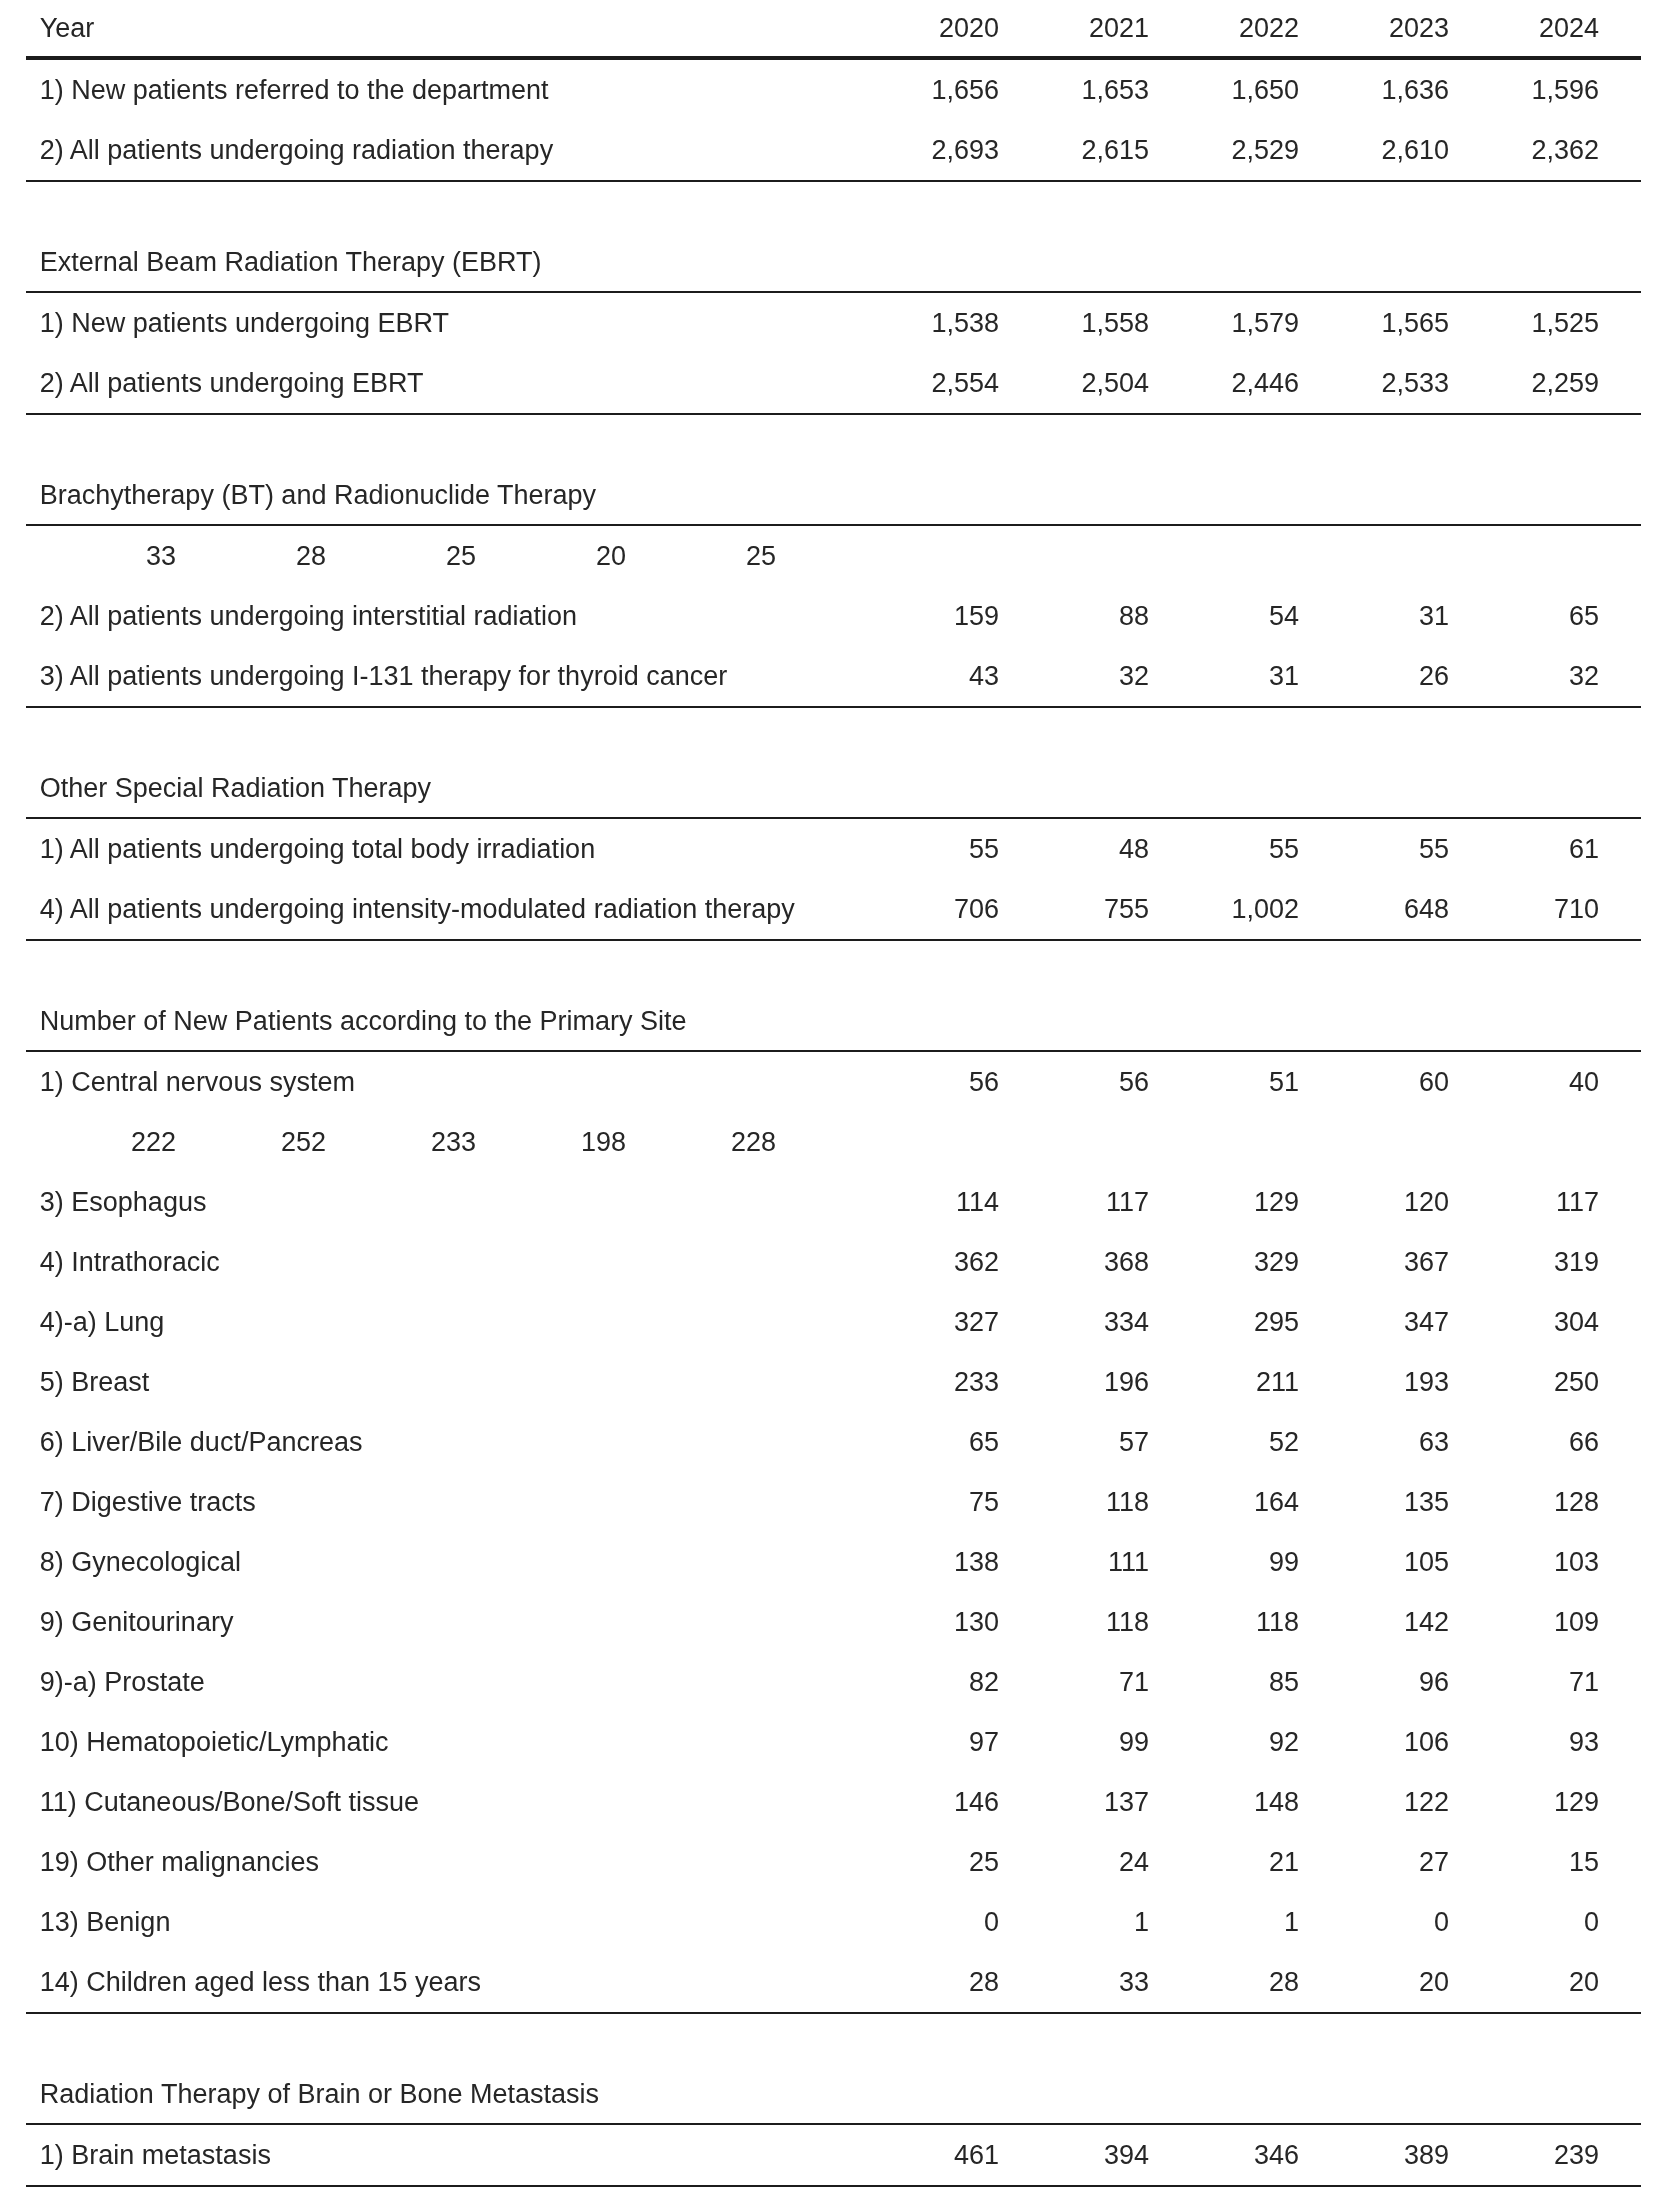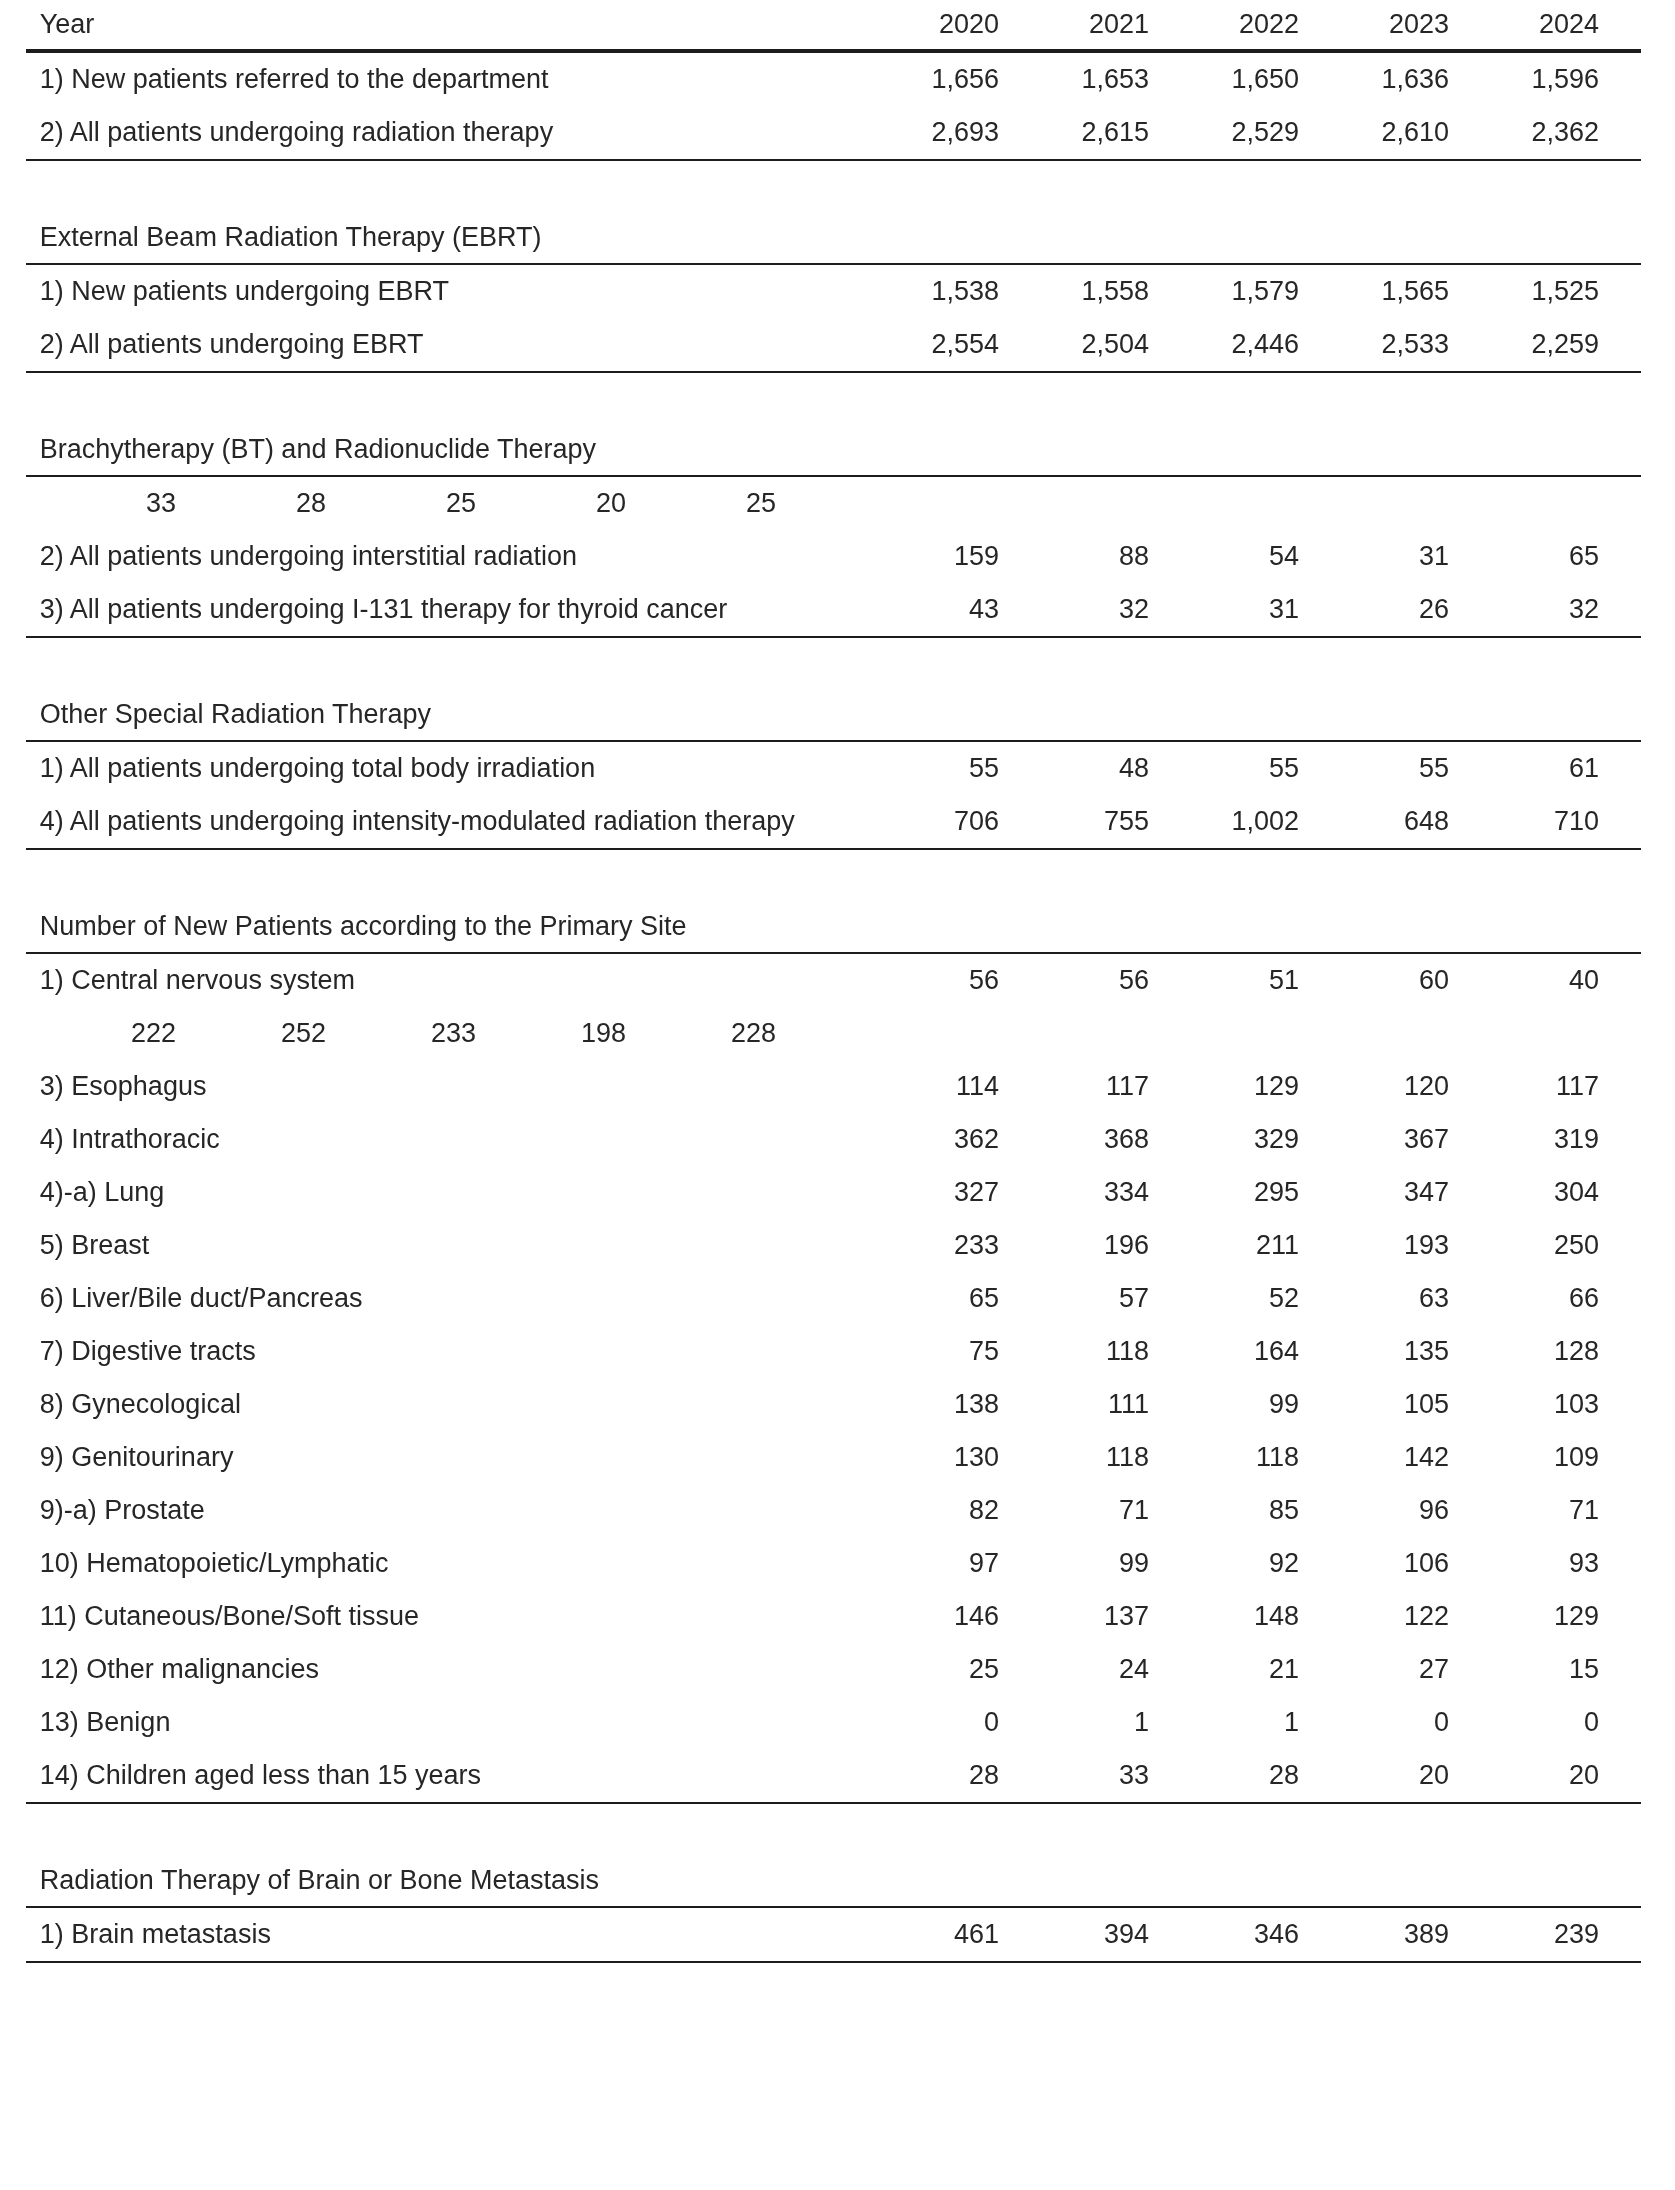--- a/index.html
+++ b/index.html
@@ -20,21 +20,21 @@
     position: absolute;
     left: 26px;
     top: 0;
     width: 1615px;
   }
   .hdr-row, .title-row, .row {
     display: flex;
     align-items: center;
     padding-right: 42px;
     box-sizing: border-box;
-    height: 53px;
+    height: 60px;
   }
   .hdr-row {
     border-bottom: 4.6px solid #1c1c1c;
   }
   .title-row {
     border-bottom: 2.8px solid #1c1c1c;
   }
   .section-body {
     border-bottom: 2.8px solid #1c1c1c;
   }
@@ -258,21 +258,21 @@
         </div>
         <div class="row">
           <div class="label">11) Cutaneous/Bone/Soft tissue</div>
           <div class="num">146</div>
           <div class="num">137</div>
           <div class="num">148</div>
           <div class="num">122</div>
           <div class="num">129</div>
         </div>
         <div class="row">
-          <div class="label">12) Other malignancies</div>
+          <div class="label">19) Other malignancies</div>
           <div class="num">25</div>
           <div class="num">24</div>
           <div class="num">21</div>
           <div class="num">27</div>
           <div class="num">15</div>
         </div>
         <div class="row">
           <div class="label">13) Benign</div>
           <div class="num">0</div>
           <div class="num">1</div>

